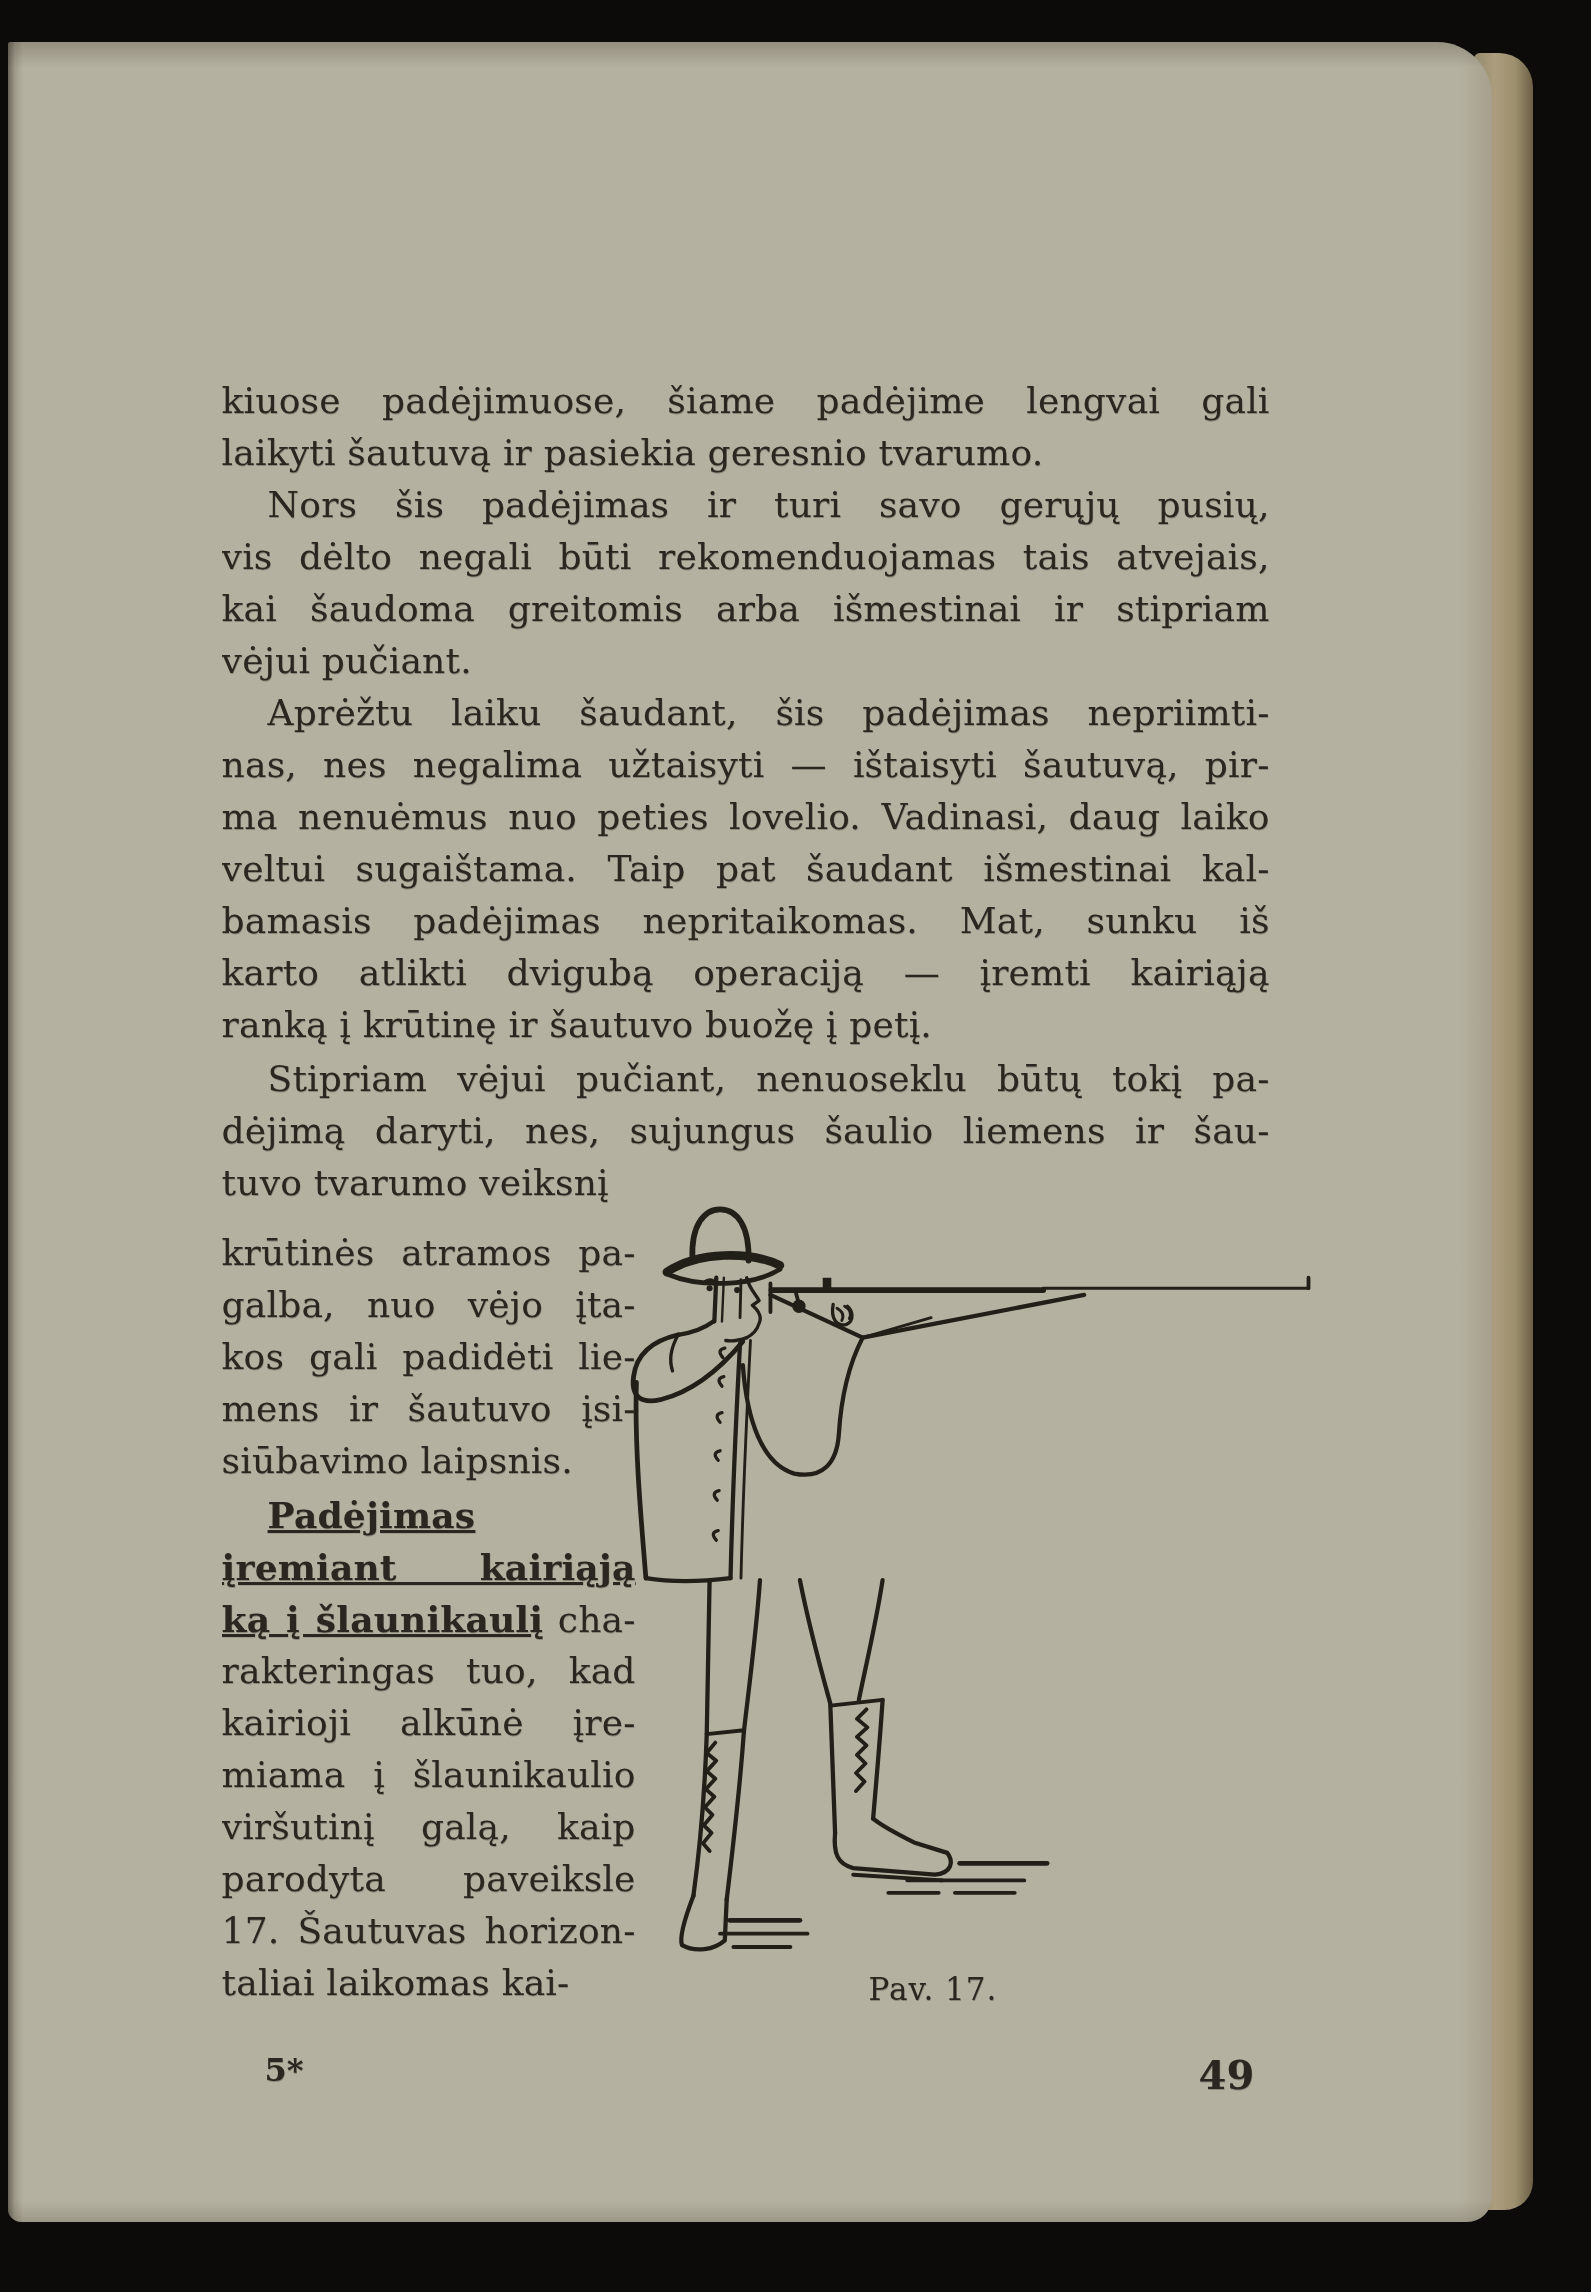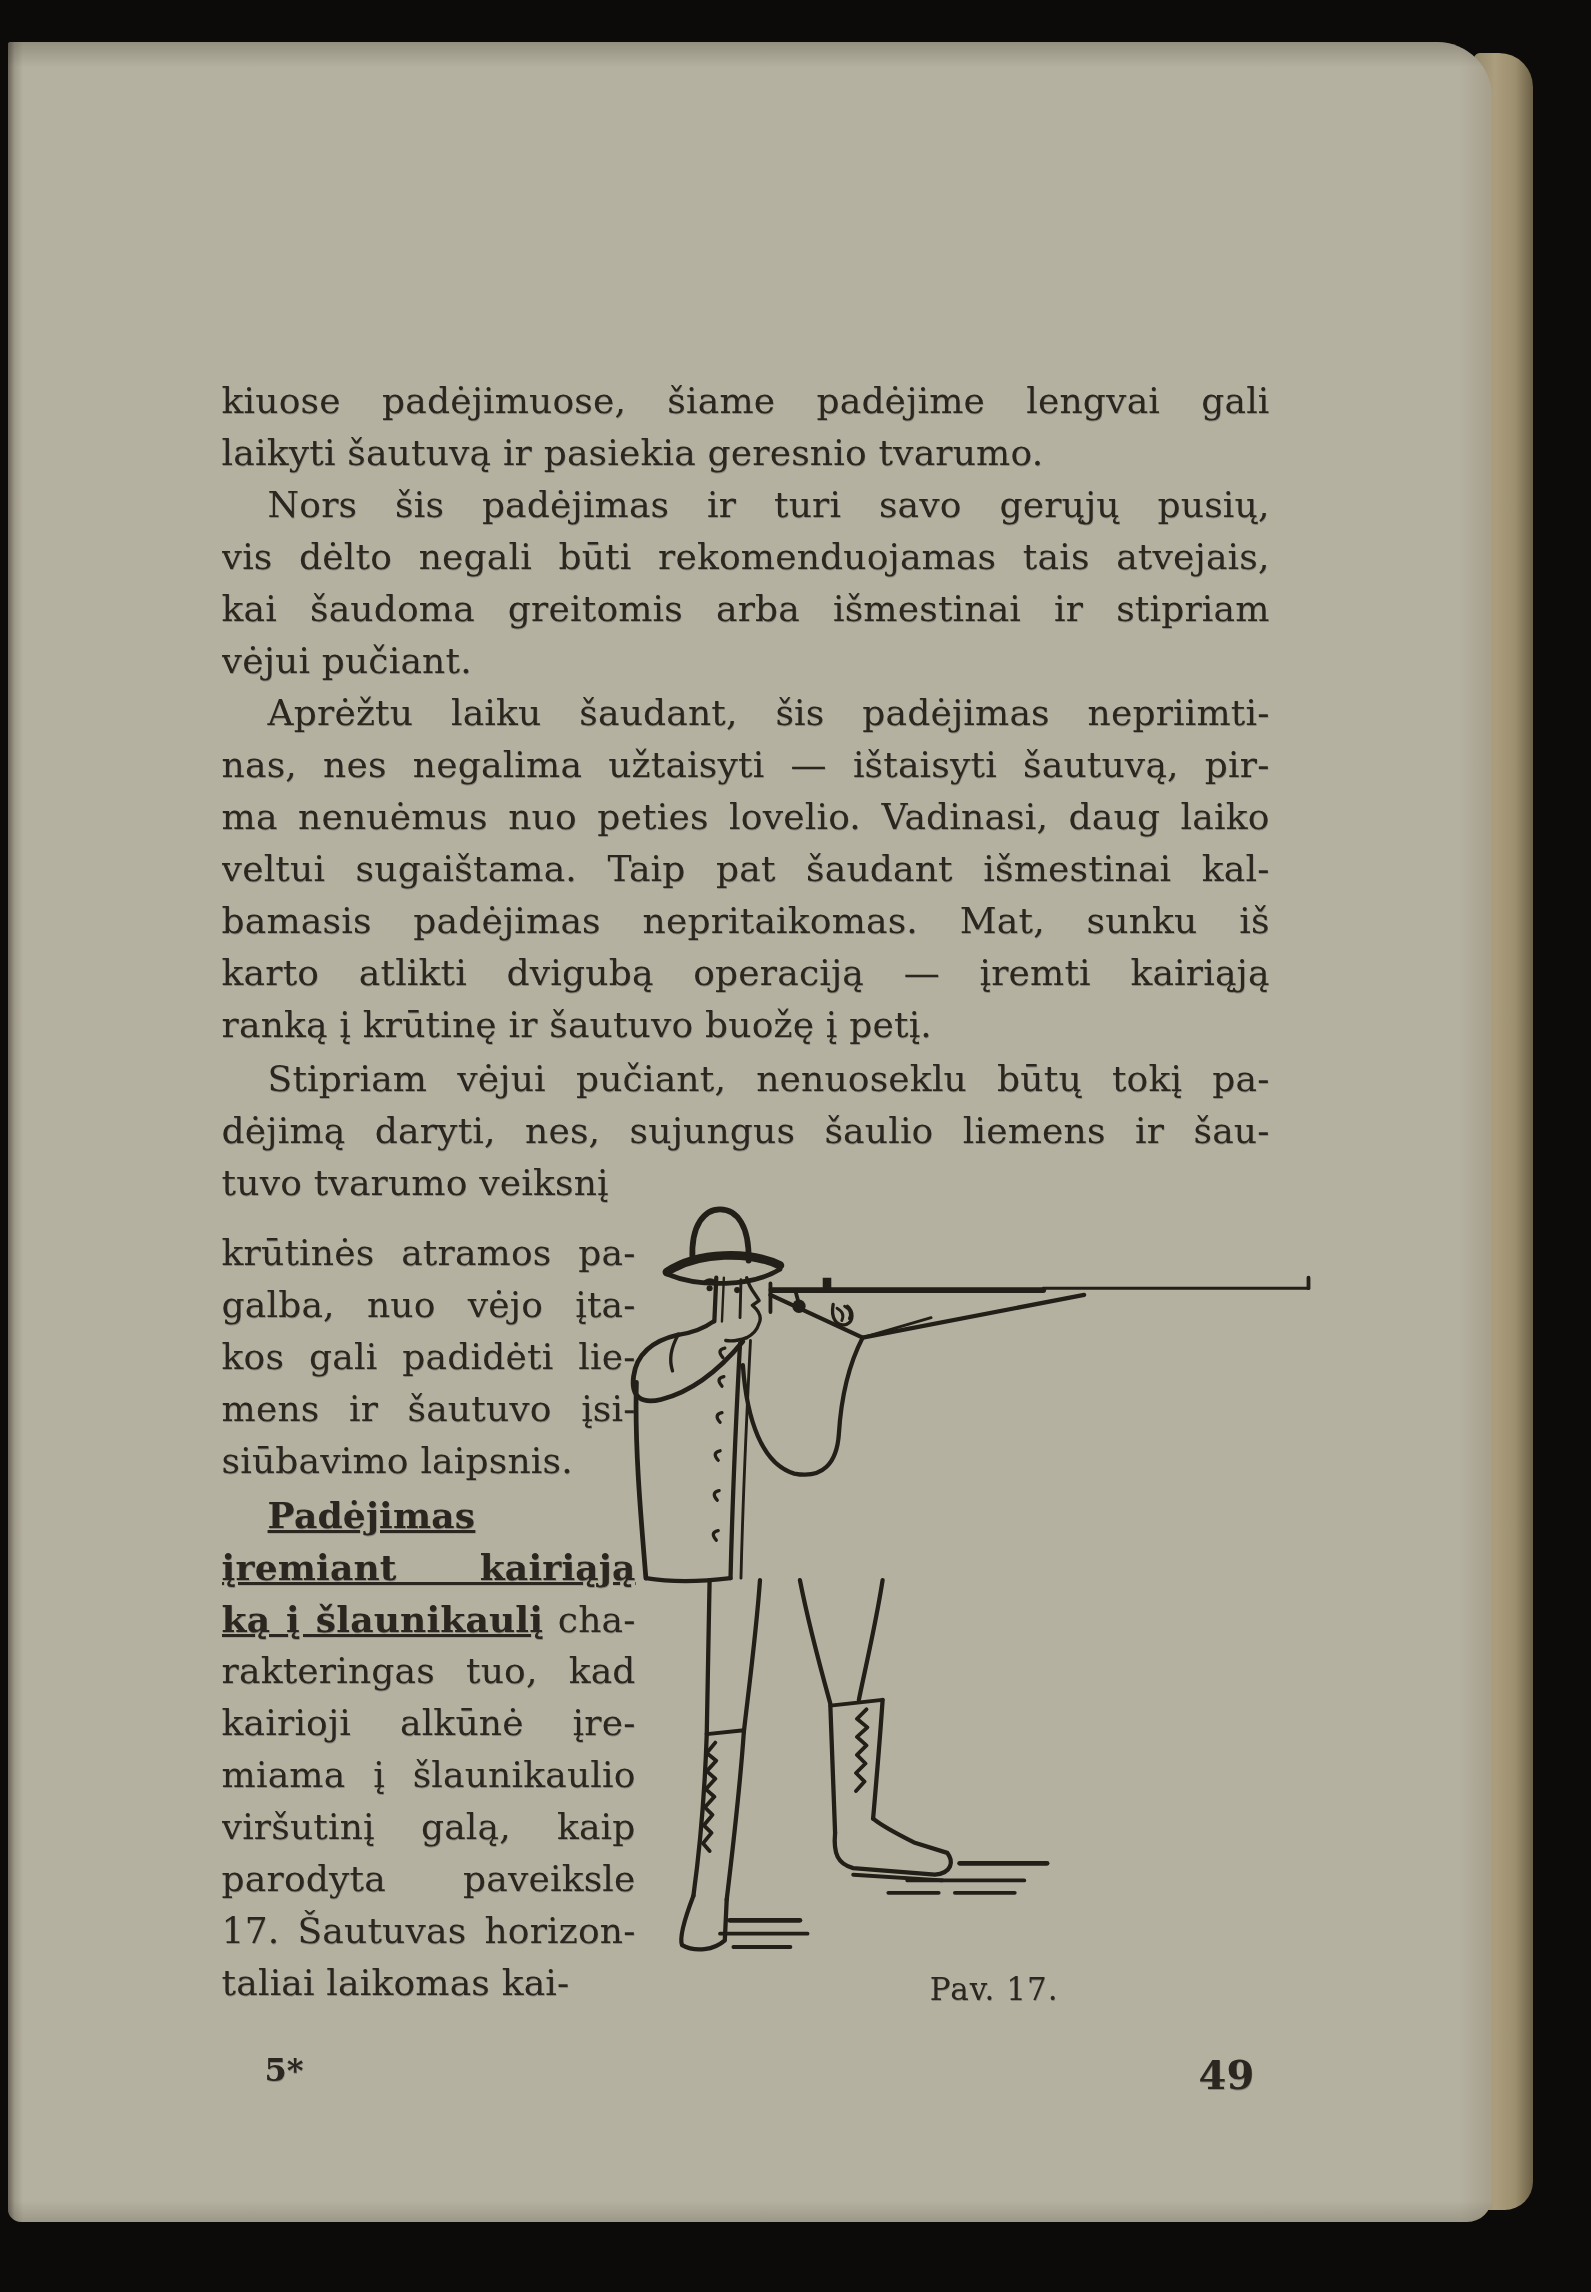--- a/index.html
+++ b/index.html
@@ -34,21 +34,21 @@
       text-align:justify;text-align-last:justify;letter-spacing:0.2px;white-space:normal;}
   .ln.left{text-align:left;text-align-last:left;}
   .indent{padding-left:46px;}
   .gap{margin-top:2px;}
   .bold{font-weight:bold;text-decoration:underline;}
   .block-full{position:absolute;left:214px;top:333px;width:1048px;}
   .block-narrow{position:absolute;left:214px;top:1185px;width:414px;}
   .figure{position:absolute;left:609px;top:1154px;width:709px;height:770px;}
   .figure svg{display:block;width:100%;height:100%;}
   .fig-caption{position:absolute;left:861px;top:1929px;width:190px;
-      font-size:31px;letter-spacing:1px;text-align:right;}
+      font-size:31px;letter-spacing:1px;text-align:left;}
   .sig-mark{position:absolute;left:257px;top:2009px;font-size:32px;font-weight:bold;}
   .page-number{position:absolute;left:1191px;top:2009px;font-size:40px;font-weight:bold;}
 </style>
 </head>
 <body>
 
 <div class="paper-stack"></div>
 
 <div class="page">
 

